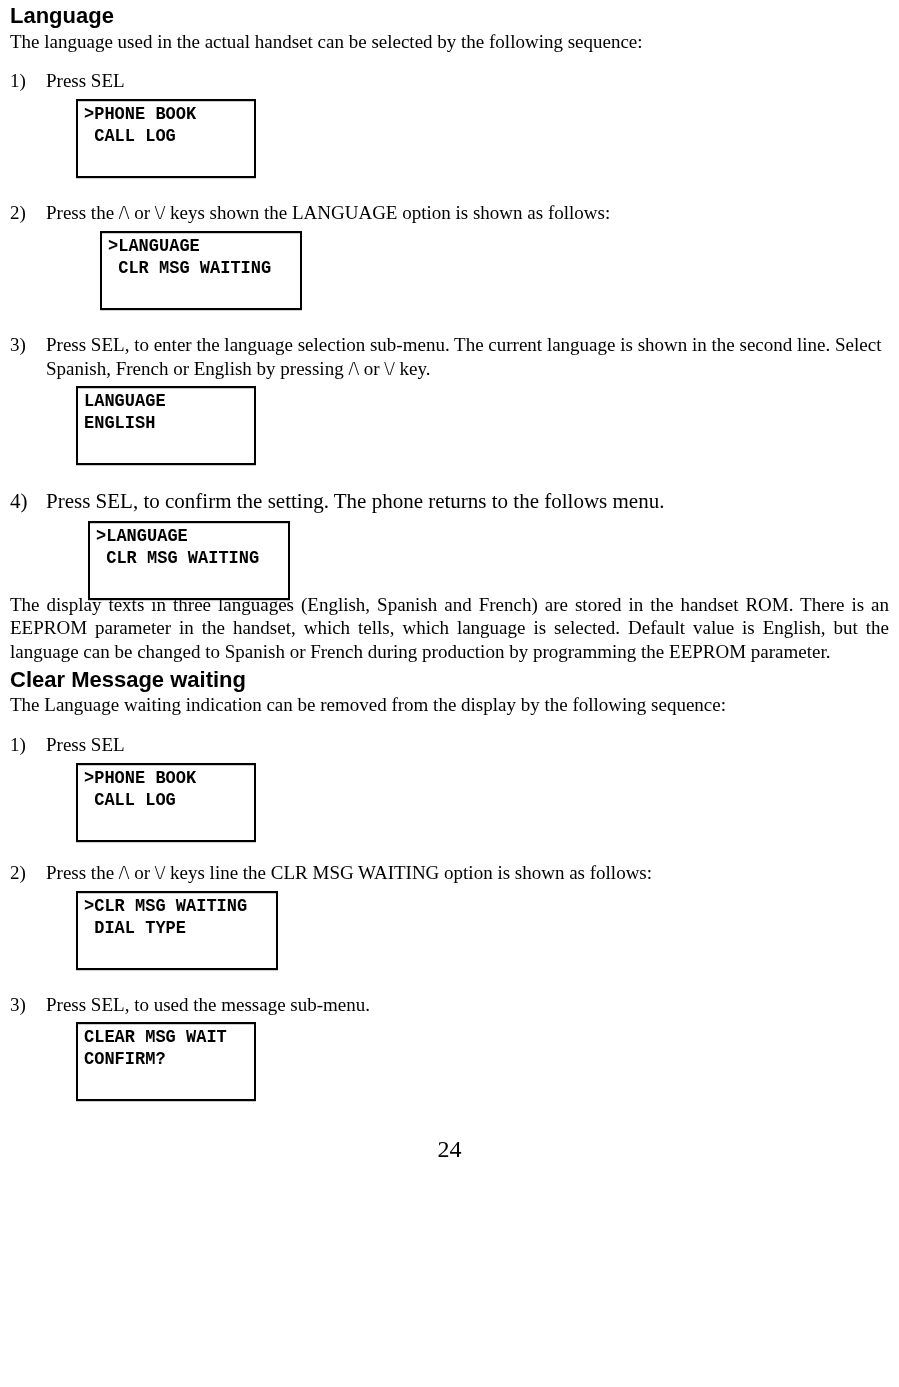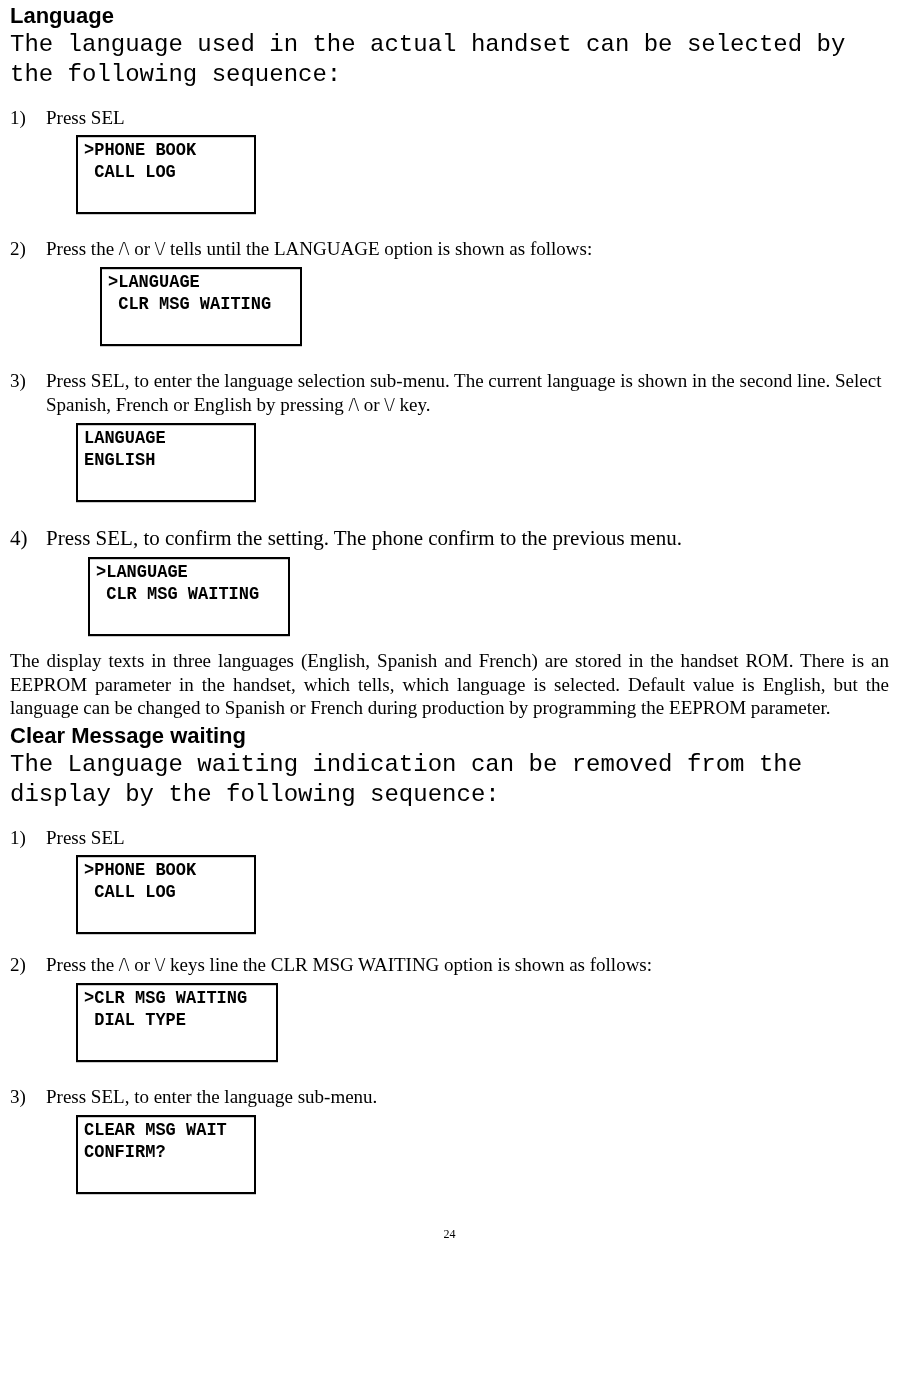--- a/index.html
+++ b/index.html
@@ -11,22 +11,22 @@
     color: #000;
     width: 879px;
   }
   .heading {
     font-family: Arial, Helvetica, sans-serif;
     font-weight: bold;
     font-size: 22px;
     margin-top: 2px;
   }
   .sans {
-    font-family: Liberation Mono, monospace;
-    font-size: 24px;
+    font-family: Liberation Serif, serif;
+    font-size: 19px;
   }
   .step {
     display: flex;
     margin-top: 16px;
   }
   .step .num {
     width: 36px;
     flex-shrink: 0;
   }
   .step .body {
@@ -45,65 +45,65 @@
     font-weight: bold;
     font-size: 17px;
     letter-spacing: 0px;
     line-height: 1.15;
     transform: scaleY(1.1);
     transform-origin: top left;
   }
   .lcd .l1, .lcd .l2 { white-space: pre; }
   .justify {
     text-align: justify;
-    margin-top: 20px;
+    margin-top: 0;
   }
   .pagenum {
     text-align: center;
     margin-top: 40px;
-    font-size: 12px;
+    font-size: 24px;
   }
   .lcd-wide { width: 202px; }
 </style>
 </head>
 <body>
 
 <div class="heading">Language</div>
 <div class="sans">The language used in the actual handset can be selected by the following sequence:</div>
 
 <div class="step">
   <div class="num">1)</div>
   <div class="body">Press SEL</div>
 </div>
 <div class="lcd">
   <div class="l1">&gt;PHONE BOOK</div>
   <div class="l2"> CALL LOG</div>
 </div>
 
 <div class="step" style="margin-top:30px">
   <div class="num">2)</div>
-  <div class="body">Press the /\ or \/ tells until the LANGUAGE option is shown as follows:</div>
+  <div class="body">Press the /\ or \/ keys shown the LANGUAGE option is shown as follows:</div>
 </div>
 <div class="lcd lcd-wide" style="margin-left:90px">
   <div class="l1">&gt;LANGUAGE</div>
   <div class="l2"> CLR MSG WAITING</div>
 </div>
 
 <div class="step" style="margin-top:30px">
   <div class="num">3)</div>
   <div class="body">Press SEL, to enter the language selection sub-menu. The current language is shown in the second line. Select Spanish, French or English by pressing /\ or \/ key.</div>
 </div>
 <div class="lcd">
   <div class="l1">LANGUAGE</div>
   <div class="l2">ENGLISH</div>
 </div>
 
 <div class="step" style="margin-top:30px; font-size:21px">
   <div class="num">4)</div>
-  <div class="body">Press SEL, to confirm the setting. The phone confirm to the previous menu.</div>
+  <div class="body">Press SEL, to confirm the setting. The phone returns to the follows menu.</div>
 </div>
 <div class="lcd lcd-wide" style="margin-left:78px">
   <div class="l1">&gt;LANGUAGE</div>
   <div class="l2"> CLR MSG WAITING</div>
 </div>
 
 <div class="justify">The display texts in three languages (English, Spanish and French) are stored in the handset ROM. There is an EEPROM parameter in the handset, which tells, which language is selected. Default value is English, but the language can be changed to Spanish or French during production by programming the EEPROM parameter.</div>
 
 <div class="heading" style="">Clear Message waiting</div>
 <div class="sans">The Language waiting indication can be removed from the display by the following sequence:</div>
@@ -121,20 +121,20 @@
   <div class="num">2)</div>
   <div class="body">Press the /\ or \/ keys line the CLR MSG WAITING option is shown as follows:</div>
 </div>
 <div class="lcd lcd-wide">
   <div class="l1">&gt;CLR MSG WAITING</div>
   <div class="l2"> DIAL TYPE</div>
 </div>
 
 <div class="step" style="margin-top:30px">
   <div class="num">3)</div>
-  <div class="body">Press SEL, to enter the language sub-menu.</div>
+  <div class="body">Press SEL, to used the message sub-menu.</div>
 </div>
 <div class="lcd">
   <div class="l1">CLEAR MSG WAIT</div>
   <div class="l2">CONFIRM?</div>
 </div>
 
 <div class="pagenum">24</div>
 
 </body></html>

